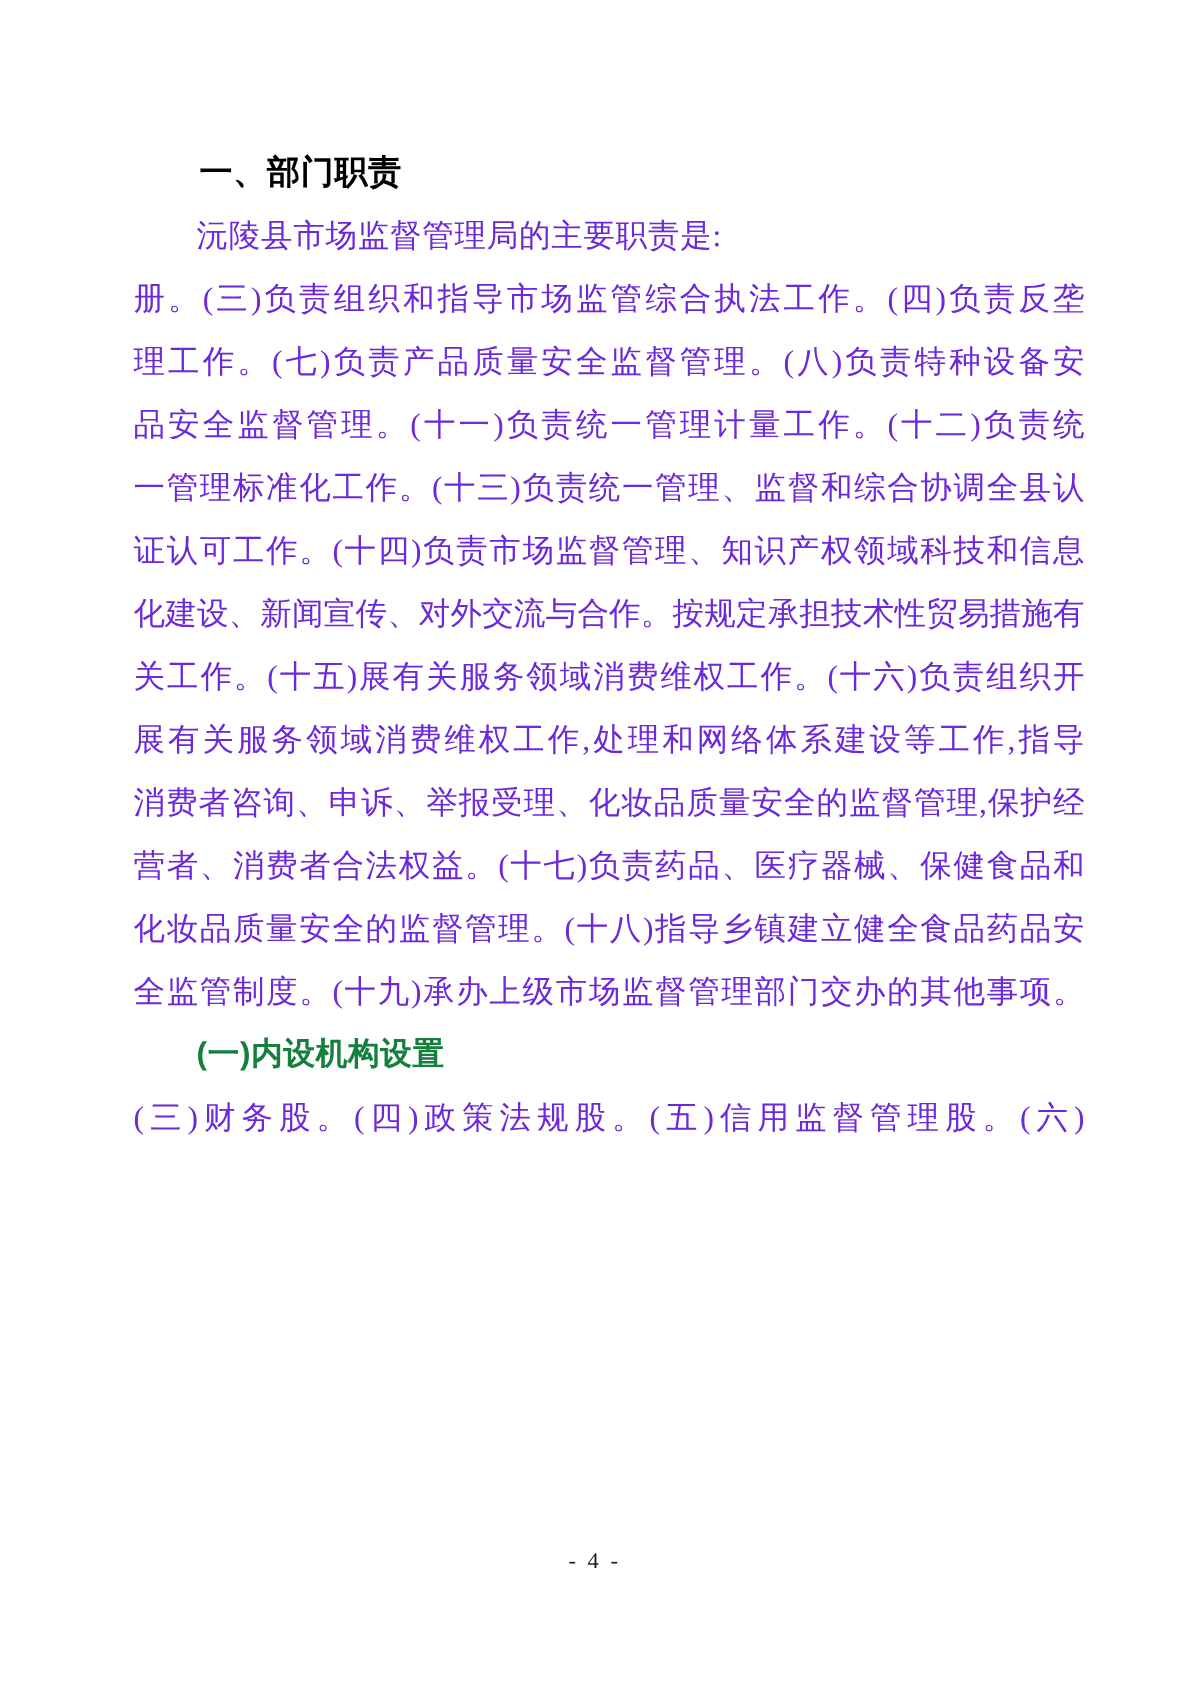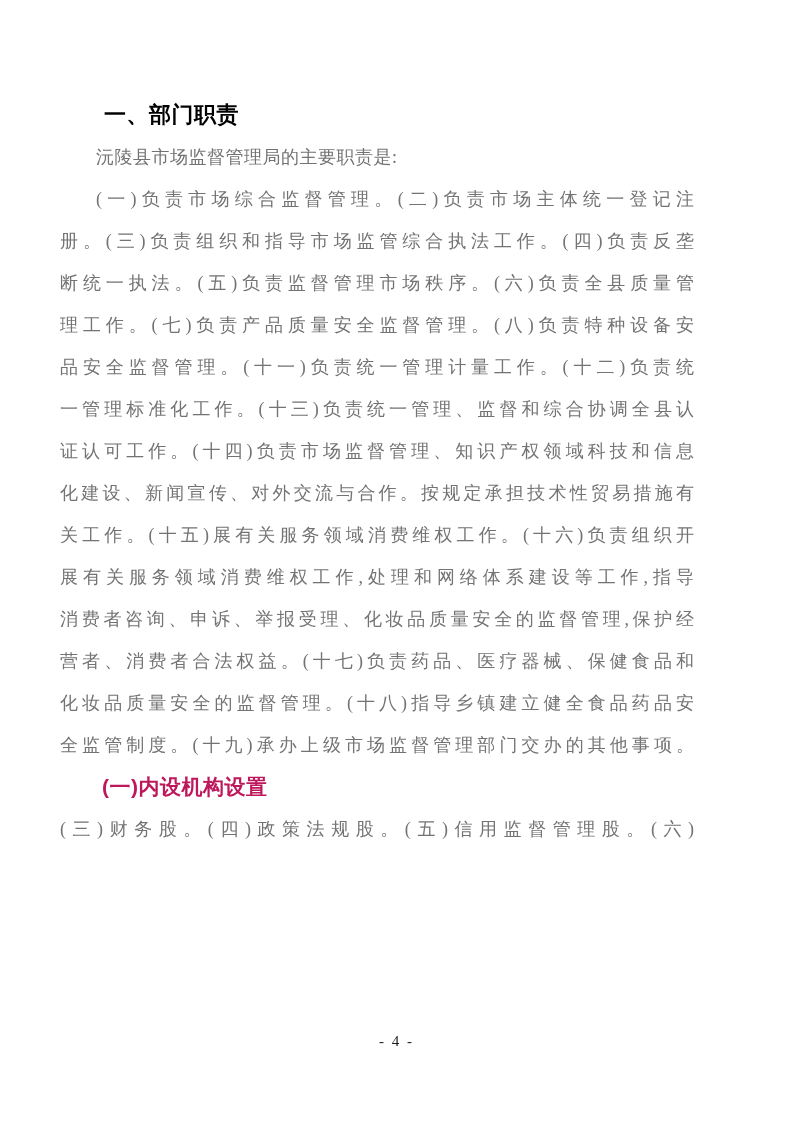--- a/index.html
+++ b/index.html
@@ -11,31 +11,31 @@
     position: relative;
     width: 793px;
     height: 1122px;
     background: #ffffff;
     overflow: hidden;
     font-family: "Liberation Serif", serif;
     color: #1c1c1c;
   }
   .content {
     position: absolute;
-    left: 60px;
+    left: 89px;
     top: 94px;
     width: 634px;
   }
   .line {
     height: 42px;
     line-height: 42px;
-    font-size: 18px;
+    font-size: 21px;
     letter-spacing: 0.5px;
     white-space: nowrap;
-    color: #737373;
+    color: #6d28d9;
   }
   .line.jl {
     white-space: normal;
     text-align: justify;
     text-align-last: justify;
     letter-spacing: normal;
   }
   .line.indent {
     text-indent: 2em;
   }
@@ -45,44 +45,42 @@
     font-size: 22px;
     color: #000000;
   }
   .line.h2 {
     margin-top: 6px;
   }
   .line.h3 {
     font-family: "Liberation Sans", sans-serif;
     font-weight: bold;
     font-size: 21px;
-    color: #be185d;
+    color: #15803d;
   }
   .footer {
     position: absolute;
     left: 0;
     top: 1033px;
     width: 100%;
     text-align: center;
     font-size: 15px;
     letter-spacing: 2px;
     color: #1c1c1c;
     font-family: "Liberation Serif", serif;
   }
 </style>
 </head>
 <body>
 
 <div class="page">
   <div class="content">
       <div class="line h1 indent">一、部门职责</div>
       <div class="line body indent">沅陵县市场监督管理局的主要职责是:</div>
-      <div class="line body indent jl">(一)负责市场综合监督管理。(二)负责市场主体统一登记注</div>
       <div class="line body jl">册。(三)负责组织和指导市场监管综合执法工作。(四)负责反垄</div>
-      <div class="line body jl">断统一执法。(五)负责监督管理市场秩序。(六)负责全县质量管</div>
       <div class="line body jl">理工作。(七)负责产品质量安全监督管理。(八)负责特种设备安</div>
       <div class="line body jl">品安全监督管理。(十一)负责统一管理计量工作。(十二)负责统</div>
       <div class="line body jl">一管理标准化工作。(十三)负责统一管理、监督和综合协调全县认</div>
       <div class="line body jl">证认可工作。(十四)负责市场监督管理、知识产权领域科技和信息</div>
       <div class="line body jl">化建设、新闻宣传、对外交流与合作。按规定承担技术性贸易措施有</div>
       <div class="line body jl">关工作。(十五)展有关服务领域消费维权工作。(十六)负责组织开</div>
       <div class="line body jl">展有关服务领域消费维权工作,处理和网络体系建设等工作,指导</div>
       <div class="line body jl">消费者咨询、申诉、举报受理、化妆品质量安全的监督管理,保护经</div>
       <div class="line body jl">营者、消费者合法权益。(十七)负责药品、医疗器械、保健食品和</div>
       <div class="line body jl">化妆品质量安全的监督管理。(十八)指导乡镇建立健全食品药品安</div>

